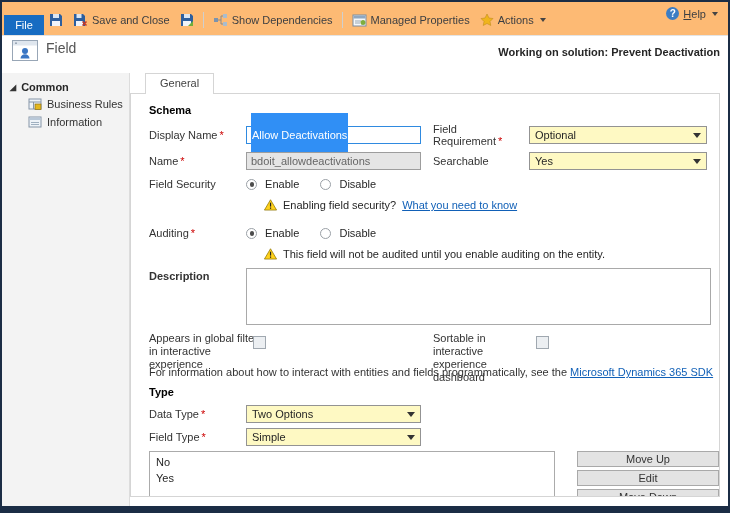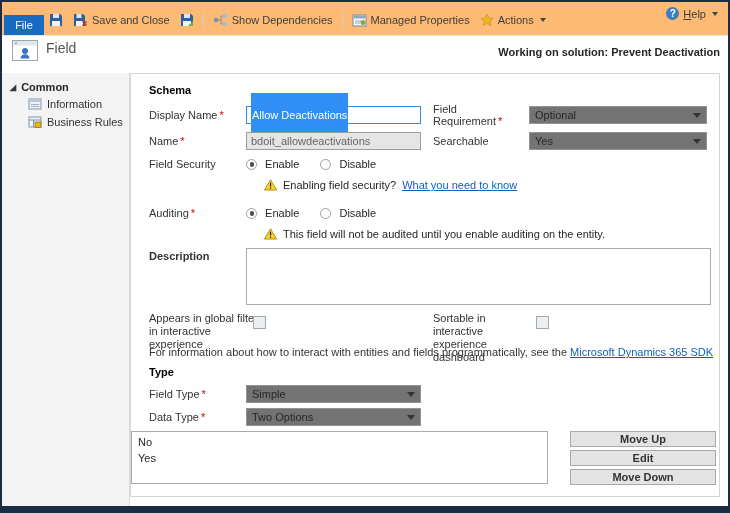--- a/index.html
+++ b/index.html
@@ -54,42 +54,42 @@
   .lbl{ width:97px; flex:none; color:#333; }
   .lbl2{ width:96px; flex:none; margin-left:12px; color:#333; }
   .fld{ width:175px; flex:none; }
   .fld2{ width:178px; flex:none; }
   .req{ color:#c00; margin-left:2px; }
   .tbox{ height:18px; border:1px solid #9d9d9d; background:#fff; display:flex; align-items:center;
     padding:0 4px; width:100%; }
   .tbox.focus{ border-color:#2f8ae0; }
   .tbox .seltext{ background:#308ff5; color:#fff; padding:16px 1px; }
   .tbox.disabled{ background:#e5e5e5; color:#666; }
-  .ddl{ height:18px; border:1px solid #939393; background:#737373; display:flex; align-items:center;
+  .ddl{ height:18px; border:1px solid #939393; background:#fef9c3; display:flex; align-items:center;
     padding:0 2px 0 5px; position:relative; width:100%; cursor:pointer; }
   .ddl::after{ content:''; position:absolute; right:5px; top:6px; width:0; height:0;
     border-left:4px solid transparent; border-right:4px solid transparent; border-top:5px solid #333; }
   .radio{ width:11px; height:11px; border:1px solid #9aa0a6; border-radius:50%; background:#fff;
     display:inline-block; position:relative; vertical-align:-2px; cursor:pointer; }
   .radio.sel::after{ content:''; position:absolute; left:2.5px; top:2.5px; width:4.5px; height:4.5px;
     border-radius:50%; background:#4c4c4c; }
   .rlbl{ margin:0 18px 0 5px; }
   .warn-row{ display:flex; align-items:center; gap:6px; margin:0 0 6px 133px; min-height:16px;}
   .link{ color:#1160b7; text-decoration:underline; cursor:pointer; }
   textarea.desc{ width:465px; height:57px; border:1px solid #a9a9a9; resize:none;
     font-family:"Liberation Sans", sans-serif; font-size:11px; padding:2px 4px; }
   .chk-row{ position:relative; height:30px; margin:7px 0 4px 0; }
   .chk-lbl{ position:absolute; color:#333; line-height:13px; }
   .checkbox{ position:absolute; width:13px; height:13px; border:1px solid #a0a8b0; background:#eceff2;
     cursor:pointer; }
   .sdk-line{ margin:2px 0 8px 18px; color:#333; }
-  .list-row{ display:flex; margin:3px 0 6px 0; }
+  .list-row{ display:flex; margin:3px 0 6px 18px; }
   .listbox{ width:417px; height:53px; border:1px solid #ababab; background:#fff; padding:2px 6px; }
   .listbox .opt{ line-height:16px; cursor:pointer; }
-  .btn-col{ width:146px; margin-left:22px; display:flex; flex-direction:column; gap:3px;font-weight:bold; }
+  .btn-col{ width:146px; margin-left:22px; display:flex; flex-direction:column; gap:3px; }
   .btn{ height:16px; background:#e3e3e3; border:1px solid #a9a9a9; font-size:11px; color:#333;
     display:flex; align-items:center; justify-content:center; cursor:pointer; }
   svg{ display:block; }
 </style>
 </head>
 <body>
 
 <div class="window">
 
   <div class="toolbar">
@@ -188,39 +188,42 @@
 
     <div class="sidebar">
       <div class="tree-group">
         <span class="tree-expander">◢</span>
         <span>Common</span>
       </div>
       <div class="tree-item">
         <span>
           <svg width="14" height="12" viewBox="0 0 14 12">
               <rect x="1" y="1" width="12" height="10" fill="#eef3f8" stroke="#8696a8"></rect>
+              <path d="M1 4h12M5.5 4v7" stroke="#8696a8"></path>
+              <rect x="7" y="6" width="6" height="5.5" fill="#e3b71f" stroke="#8a6d12" stroke-width=".7"></rect>
+            </svg>
+        </span>
+        <span>Business Rules</span>
+      </div>
+      <div class="tree-item">
+        <span>
+          <svg width="14" height="12" viewBox="0 0 14 12">
+              <rect x="1" y="1" width="12" height="10" fill="#eef3f8" stroke="#8696a8"></rect>
               <rect x="1.5" y="1.5" width="11" height="2.5" fill="#b9c8d8"></rect>
               <path d="M3 6.5h8M3 8.5h8" stroke="#9fb0c0"></path>
             </svg>
         </span>
         <span>Information</span>
       </div>
-      <div class="tree-item">
-        <span>
-          <svg width="14" height="12" viewBox="0 0 14 12">
-              <rect x="1" y="1" width="12" height="10" fill="#eef3f8" stroke="#8696a8"></rect>
-              <path d="M1 4h12M5.5 4v7" stroke="#8696a8"></path>
-              <rect x="7" y="6" width="6" height="5.5" fill="#e3b71f" stroke="#8a6d12" stroke-width=".7"></rect>
-            </svg>
-        </span>
-        <span>Business Rules</span>
-      </div>
     </div>
 
     <div class="content">
+      <div class="tab-row">
+        <div class="tab">General</div>
+      </div>
       <div class="panel">
 
         <div class="sect">Schema</div>
 
         <div class="row">
           <div class="lbl"><span>Display Name</span><span class="req">*</span></div>
           <div class="fld">
               <div class="tbox focus">
                 <span class="seltext">Allow Deactivations</span>
               </div>
@@ -303,33 +306,33 @@
           <span class="checkbox" style="left:405px; top:4px;"></span>
         </div>
 
         <div class="sdk-line">
           <span>For information about how to interact with entities and fields programmatically, see the </span><span class="link">Microsoft Dynamics 365 SDK</span>
         </div>
 
         <div class="sect">Type</div>
 
         <div class="row">
+          <div class="lbl"><span>Data Type</span><span class="req">*</span></div>
+          <div class="fld">
+              <div class="ddl">
+                <span>Two Options</span>
+              </div>
+            </div>
+        </div>
+
+        <div class="row">
           <div class="lbl"><span>Field Type</span><span class="req">*</span></div>
           <div class="fld">
               <div class="ddl">
                 <span>Simple</span>
-              </div>
-            </div>
-        </div>
-
-        <div class="row">
-          <div class="lbl"><span>Data Type</span><span class="req">*</span></div>
-          <div class="fld">
-              <div class="ddl">
-                <span>Two Options</span>
               </div>
             </div>
         </div>
 
         <div class="list-row">
           <div class="listbox">
             <div class="opt">No</div>
             <div class="opt">Yes</div>
           </div>
           <div class="btn-col">

